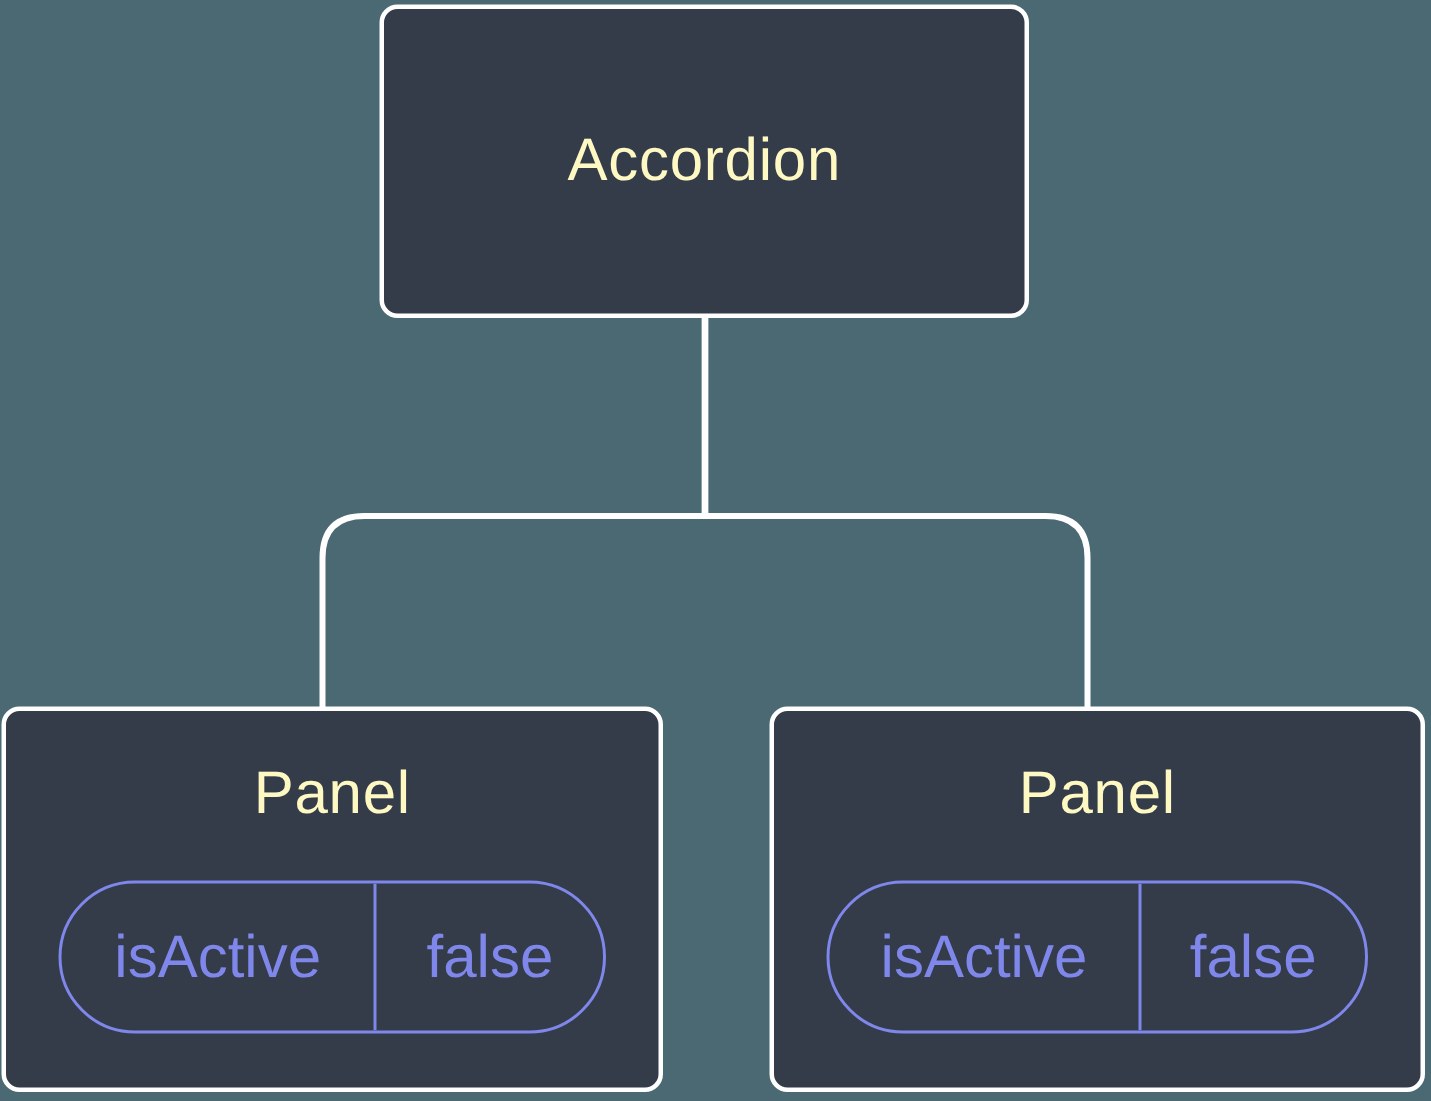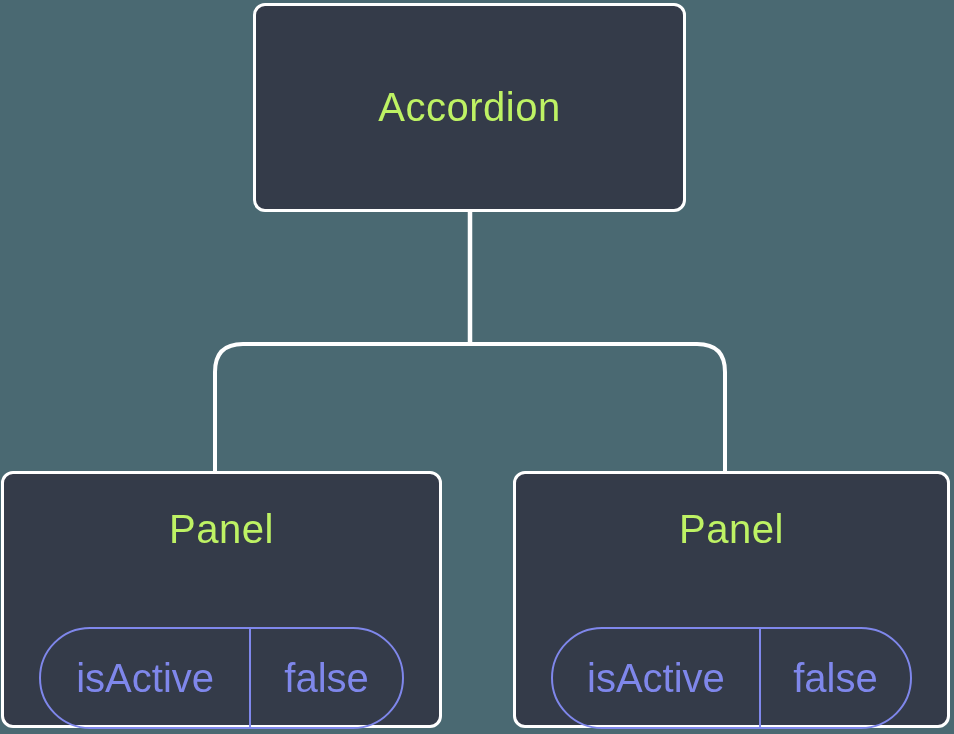--- a/index.html
+++ b/index.html
@@ -36,21 +36,21 @@
   .node-root {
     left: 253px;
     top: 3px;
     width: 433px;
     height: 209px;
     display: flex;
     align-items: center;
     justify-content: center;
   }
   .node-title {
-    color: #bef264;
+    color: #fef9c3;
     font-size: 40px;
     font-weight: 500;
     letter-spacing: 0.5px;
     white-space: nowrap;
   }
   .node-panel {
     top: 471px;
     height: 257px;
   }
   .node-panel-left {
@@ -74,21 +74,20 @@
     left: 35px;
     right: 35px;
     top: 113px;
     height: 102px;
     box-sizing: border-box;
     border: 2.5px solid #7F87EB;
     border-radius: 51px;
     display: flex;
     align-items: stretch;
     overflow: hidden;
-    margin-top: 40px;
   }
   .prop-cell {
     display: flex;
     align-items: center;
     justify-content: center;
     color: #7F87EB;
     font-size: 40px;
     font-weight: 400;
     white-space: nowrap;
   }

